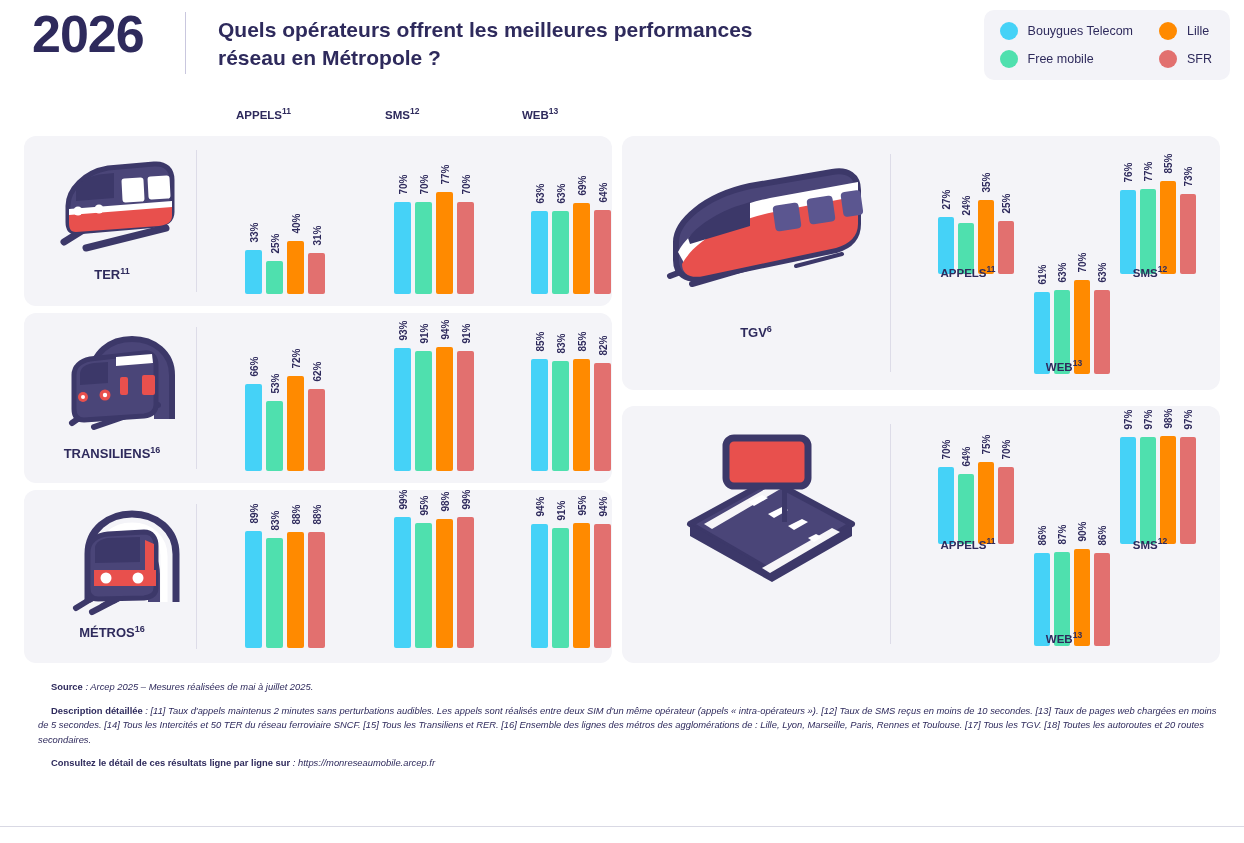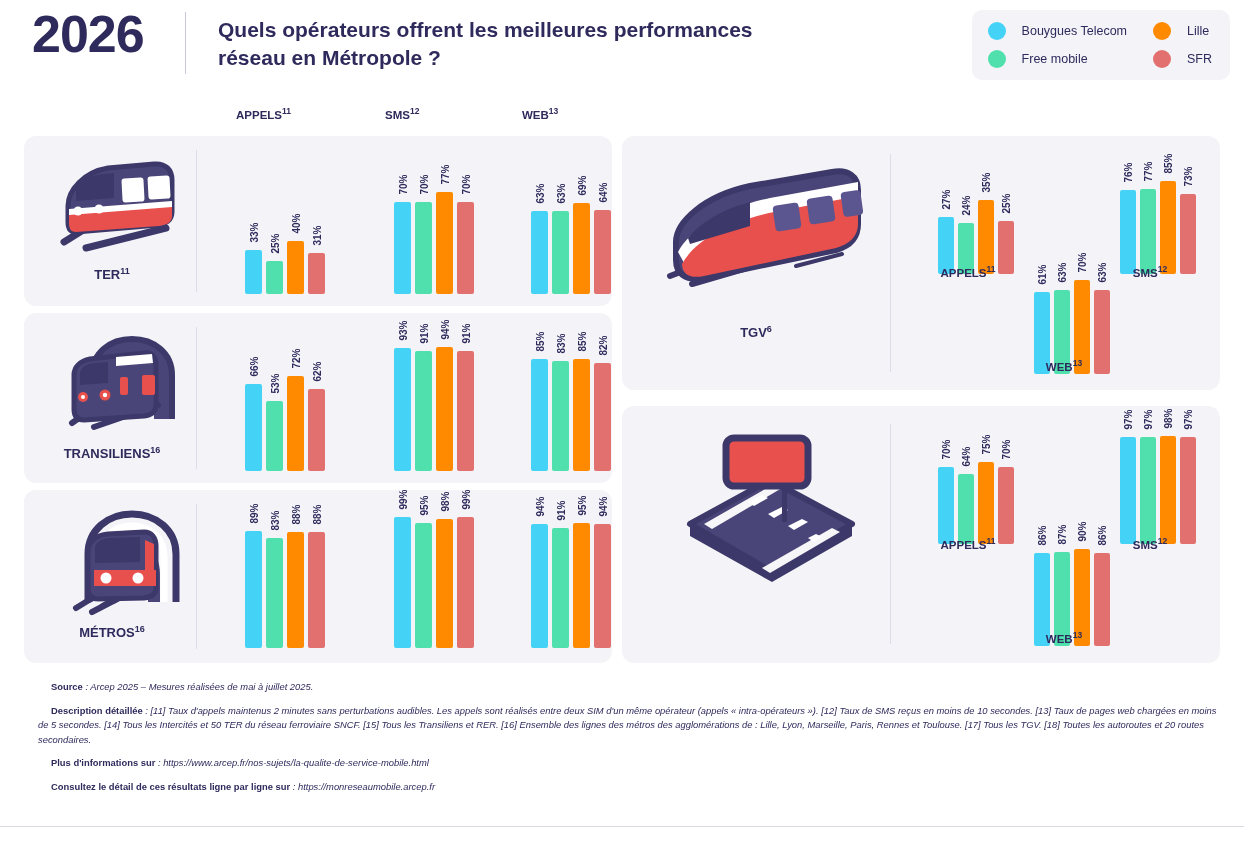--- a/index.html
+++ b/index.html
@@ -29,21 +29,21 @@
     color: #2e2a5c; max-width: 560px;
   }
 
   .legend {
     position: absolute; right: 14px; top: 10px;
     background: #f3f3f8; border-radius: 10px;
     padding: 12px 18px 12px 16px;
     display: grid; grid-template-columns: auto auto;
     column-gap: 26px; row-gap: 10px;
   }
-  .leg-item { display: flex; align-items: center; gap: 16px; }
+  .leg-item { display: flex; align-items: center; gap: 10px; }
   .leg-dot { width: 18px; height: 18px; border-radius: 50%; flex: none; }
   .leg-label { font-size: 12.5px; color: #2e2a5c; white-space: nowrap; }
 
   
   .col-heads { position: absolute; left: 0; top: 106px; width: 612px; height: 26px; }
   .col-head {
     position: absolute; font-size: 11.5px; font-weight: bold; color: #2e2a5c;
   }
   .col-head sup { font-size: 8.5px; }
 
@@ -552,20 +552,17 @@
 </div>
 
 <div class="footer">
   <p>
     <b>Source</b><i> : Arcep 2025 – Mesures réalisées de mai à juillet 2025.</i>
   </p>
   <p>
     <b>Description détaillée</b><i> : [11] Taux d'appels maintenus 2 minutes sans perturbations audibles. Les appels sont réalisés entre deux SIM d'un même opérateur (appels « intra-opérateurs »). [12] Taux de SMS reçus en moins de 10 secondes. [13] Taux de pages web chargées en moins de 5 secondes. [14] Tous les Intercités et 50 TER du réseau ferroviaire SNCF. [15] Tous les Transiliens et RER. [16] Ensemble des lignes des métros des agglomérations de : Lille, Lyon, Marseille, Paris, Rennes et Toulouse. [17] Tous les TGV. [18] Toutes les autoroutes et 20 routes secondaires.</i>
   </p>
   <p>
-    <b>Plus d'informations sur</b><i> : https://www.arcep.fr/nos-sujets/la-qualite-de-service-mobile.html</i>
-  </p>
-  <p>
     <b>Consultez le détail de ces résultats ligne par ligne sur</b><i> : https://monreseaumobile.arcep.fr</i>
   </p>
 </div>
 
 <div class="bottom-rule"></div>
 
 </body></html>

